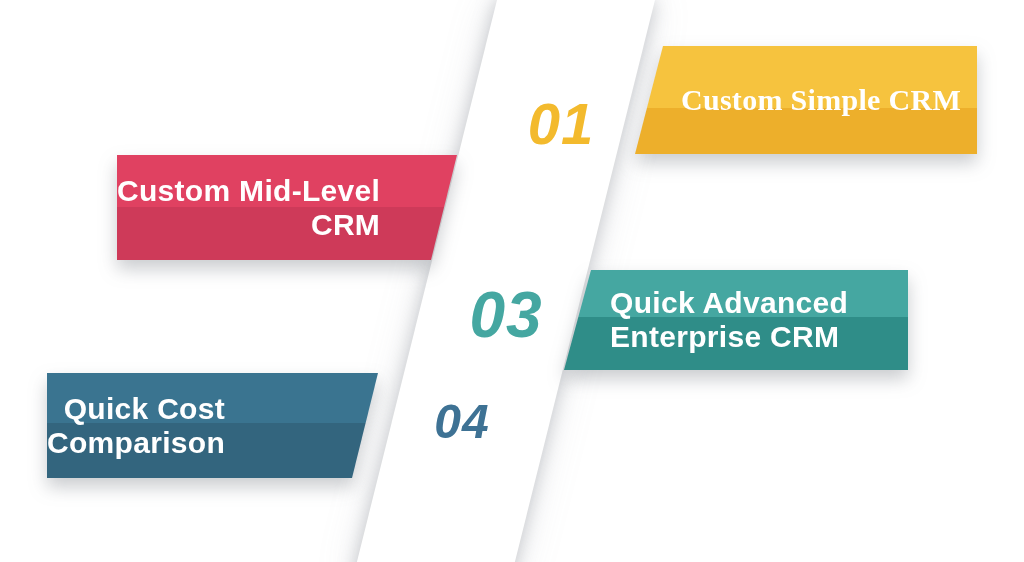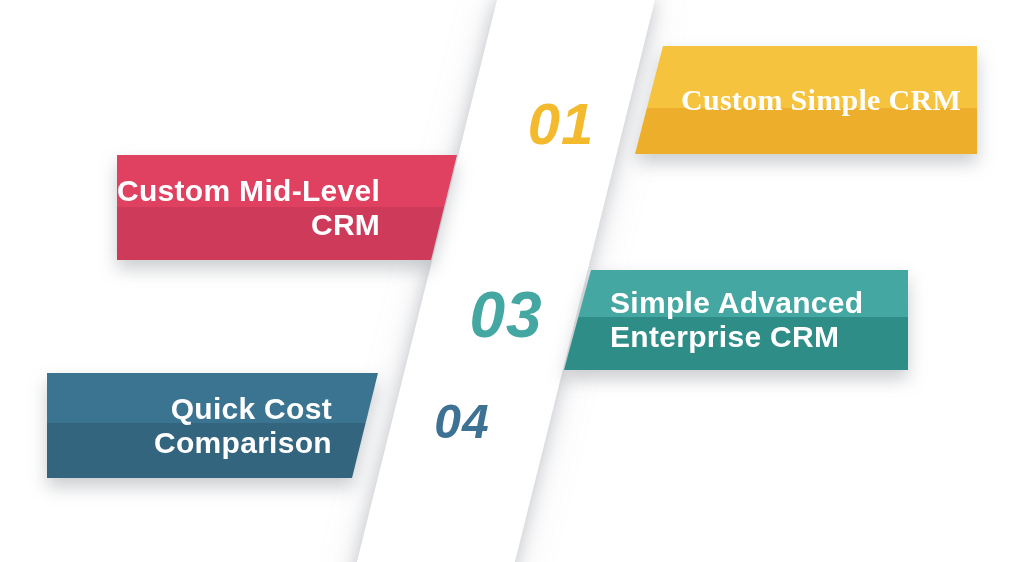--- a/index.html
+++ b/index.html
@@ -36,21 +36,21 @@
             justify-content:flex-start; padding-right:46px; --split:50%; }
   .bn-1 .label { text-align:right; }
 
   .wrap-2 { left:564px; top:270px; width:344px; height:100px; }
   .bn-2   { clip-path:polygon(27px 0, 344px 0, 344px 100px, 0 100px);
             justify-content:flex-start; padding-left:46px; --split:47%; }
   .bn-2 .label { text-align:left; }
 
   .wrap-3 { left:47px;  top:373px; width:331px; height:105px; }
   .bn-3   { clip-path:polygon(0 0, 331px 0, 305px 105px, 0 105px);
-            justify-content:flex-end; padding-right:46px; --split:48%; }
+            padding-right:46px; --split:48%; }
   .bn-3 .label { text-align:right; }
 
   .num {
     position:absolute; transform:translate(-50%,-50%);
     font-style:italic; font-weight:bold; color:var(--c);
     letter-spacing:1px; line-height:1; user-select:none;
   }
   .num-0 { left:561px; top:88px;  font-size:58px;margin-top:36px; }
   .num-1 { left:524px; top:210px; font-size:68px; }
   .num-2 { left:498px; top:315px; font-size:64px;margin-left:8px; }
@@ -72,21 +72,21 @@
 
   <div class="banner-wrap wrap-1">
     <div class="banner bn-1" style="--c1: #E04161; --c2: #CE3A59;">
       <span class="label">Custom Mid-Level
 CRM</span>
     </div>
   </div>
 
   <div class="banner-wrap wrap-2">
     <div class="banner bn-2" style="--c1: #45A7A1; --c2: #2F8D88;">
-      <span class="label">Simple Advanced
+      <span class="label">Quick Advanced
 Enterprise CRM</span>
     </div>
   </div>
   <div class="num num-2" style="--c: #45A7A1;">03</div>
 
   <div class="banner-wrap wrap-3">
     <div class="banner bn-3" style="--c1: #3A7490; --c2: #33657E;">
       <span class="label">Quick Cost
 Comparison</span>
     </div>

